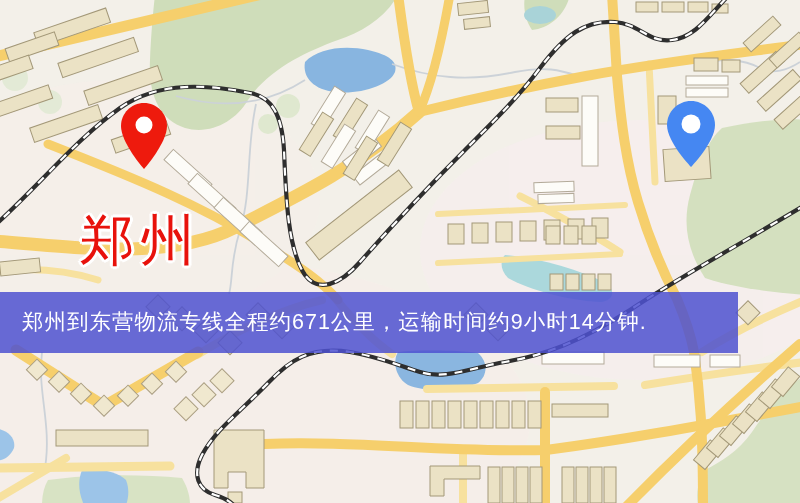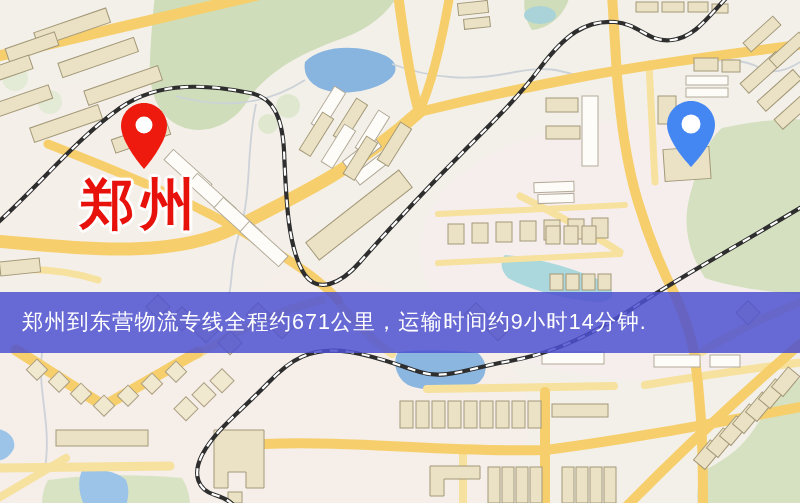--- a/index.html
+++ b/index.html
@@ -12,27 +12,27 @@
   .bldl{fill:#f0e8cf;stroke:#ab9f82;stroke-width:1;}
   .road-major{fill:none;stroke:#f6cf6c;stroke-linecap:round;stroke-linejoin:round;}
   .road-minor{fill:none;stroke:#f7e19e;stroke-linecap:round;stroke-linejoin:round;}
   .rail-base{fill:none;stroke:#2e2e2e;stroke-width:4.2;}
   .rail-dash{fill:none;stroke:#ffffff;stroke-width:2.2;stroke-dasharray:8 8;}
   .stream{fill:none;stroke:#ccd2d8;stroke-width:1.8;}
 
   .pin{position:absolute;}
 
   .city-label{position:absolute;line-height:1;white-space:nowrap;
-    font-family:"Liberation Serif","DejaVu Serif",serif;font-weight:700;
+    font-family:"Liberation Serif","DejaVu Serif",serif;font-weight:400;
     text-shadow:-2px -2px 0 #fff,2px -2px 0 #fff,-2px 2px 0 #fff,2px 2px 0 #fff,
-                 0 -3px 0 #fff,0 3px 0 #fff,-3px 0 0 #fff,3px 0 0 #fff,0 0 5px #fff;}
+                 0 -3px 0 #fff,0 3px 0 #fff,-3px 0 0 #fff,3px 0 0 #fff,0 0 5px #fff;margin-top:36px;}
   #origin-label{left:80px;top:177px;font-size:55px;letter-spacing:5px;color:#e8120c;}
   #destination-label{left:641px;top:181px;font-size:43px;letter-spacing:12px;color:#2436df;}
 
-  #caption-bar{position:absolute;left:0;top:292px;width:800px;height:61px;
+  #caption-bar{position:absolute;left:0;top:292px;width:738px;height:61px;
     background:rgba(77,81,208,0.85);}
   #caption-text{display:block;color:#ffffff;font-size:21.5px;line-height:61px;
     padding-left:22px;letter-spacing:1px;white-space:nowrap;
     font-family:"Liberation Sans","DejaVu Sans",sans-serif;}
 </style>
 </head>
 <body>
 
 <div id="stage">
 

